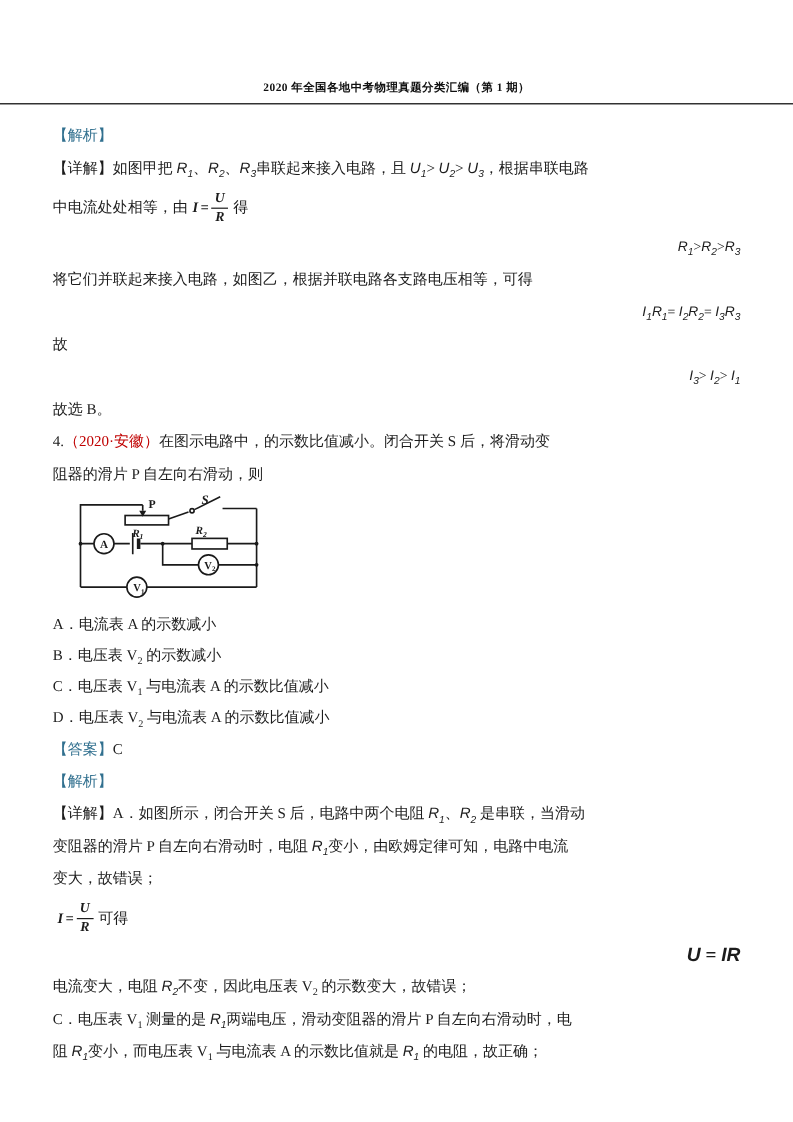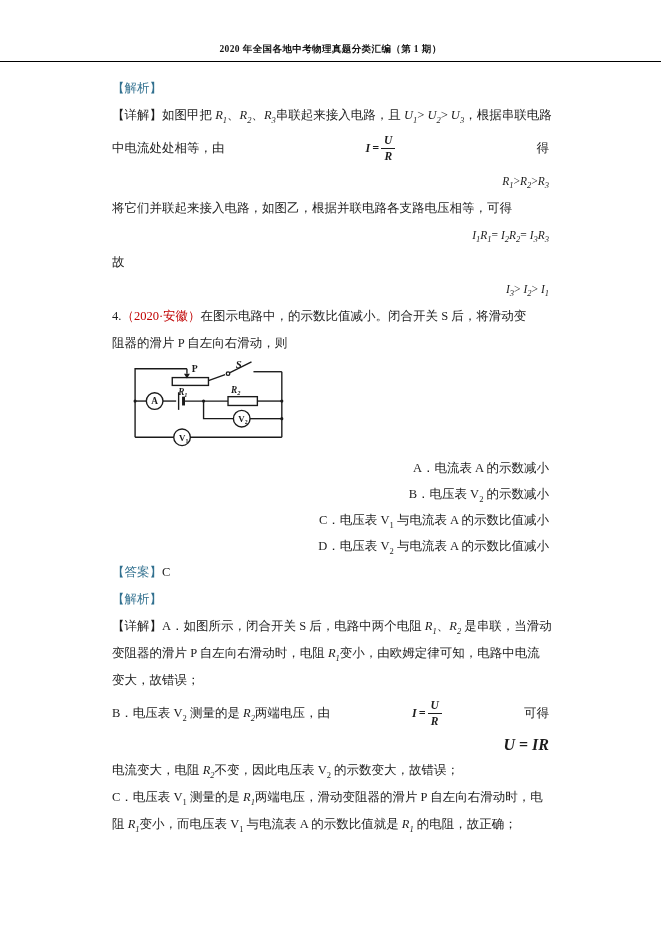--- a/index.html
+++ b/index.html
@@ -2,45 +2,45 @@
 <html style="--teal: #31708f; --red: #c00000;"><head>
 <meta charset="utf-8">
 <style>
   html,body{margin:0;padding:0;background:#ffffff;}
   body{
     width:661px;height:935px;overflow:hidden;
     font-family:"Liberation Serif","DejaVu Serif",serif;
     color:#1c1c1c;
   }
   .page{position:relative;width:661px;height:935px;background:#fff;}
-  .content{padding:0 112px;}
+  .content{padding:0 44px;}
   
-  .hdr{padding-top:43px;text-align:center;}
+  .hdr{padding-top:68px;text-align:center;}
   .hdr-title{font-size:9.5px;font-weight:bold;letter-spacing:.4px;line-height:13px;color:#111;}
   .hdr-rule{margin:5px -8px 0 -9px;border-bottom:1.6px solid #000;height:0;}
   
   .doc{margin-top:13px;}
   .line{font-size:12.5px;line-height:27px;white-space:nowrap;}
   .line sub,.opt sub{font-size:8.5px;line-height:0;}
-  i.v{font-style:italic;font-family:Liberation Serif, serif;}
+  i.v{font-style:italic;font-family:Liberation Sans, sans-serif;}
   .teal{color:var(--teal,#31708f);}
   .red{color:var(--red,#c00000);}
   .ctr{text-align:right;font-size:11.5px;}
   .beq{font-weight:bold;font-size:16px;line-height:24px;}
-  .tall{display:flex;align-items:center;height:39px;justify-content:space-between;}
+  .tall{display:flex;align-items:center;height:39px;}
   .fwrap{display:inline-flex;align-items:center;margin:0 4px;font-weight:bold;font-style:italic;font-size:12px;}
   .fwrap .feq{margin:0 2px;}
   .frac{display:inline-flex;flex-direction:column;align-items:center;font-size:11.5px;line-height:1.15;}
   .frac .num{border-bottom:1.3px solid #1c1c1c;padding:0 3px 0.5px;}
   .frac .den{padding-top:0.5px;}
   
   .fig{margin:2px 0 6px 1px;height:90px;}
   .fig svg text{font-family:"Liberation Serif","DejaVu Serif",serif;fill:#1a1a1a;}
   
-  .opt{font-size:12.5px;line-height:26px;white-space:nowrap;text-align:right;}
+  .opt{font-size:12.5px;line-height:26px;white-space:nowrap;}
 </style>
 </head>
 <body>
 
 <div class="page">
   <div class="hdr">
     <div class="hdr-title">2020 年全国各地中考物理真题分类汇编（第 1 期）</div>
     <div class="hdr-rule"></div>
   </div>
 
@@ -60,20 +60,21 @@
         </span>
       </span>
       <span>得</span>
     </div>
 
     <div class="line ctr"><i class="v">R<sub>1</sub></i>&gt;<i class="v">R<sub>2</sub></i>&gt;<i class="v">R<sub>3</sub></i></div>
     <div class="line">将它们并联起来接入电路，如图乙，根据并联电路各支路电压相等，可得</div>
     <div class="line ctr"><i class="v">I<sub>1</sub>R<sub>1</sub></i>= <i class="v">I<sub>2</sub>R<sub>2</sub></i>= <i class="v">I<sub>3</sub>R<sub>3</sub></i></div>
     <div class="line">故</div>
     <div class="line ctr"><i class="v">I<sub>3</sub></i>&gt; <i class="v">I<sub>2</sub></i>&gt; <i class="v">I<sub>1</sub></i></div>
+    <div class="line">故选 B。</div>
 
     <div class="line">
       <span>4.</span><span class="red">（2020·安徽）</span><span>在图示电路中，的示数比值减小。闭合开关 S 后，将滑动变</span>
     </div>
     <div class="line">阻器的滑片 P 自左向右滑动，则</div>
 
     <div class="fig">
       <svg width="187" height="90" viewBox="0 0 190 92" xmlns="http://www.w3.org/2000/svg">
         <g fill="none" stroke="#1a1a1a" stroke-width="1.4">
           <polyline points="75,10 22,10 22,80"></polyline>
@@ -126,21 +127,20 @@
     <div class="line">
       <span class="teal">【答案】</span><span>C</span>
     </div>
     <div class="line teal">【解析】</div>
 
     <div class="line">【详解】A．如图所示，闭合开关 S 后，电路中两个电阻 <i class="v">R<sub>1</sub></i>、<i class="v">R<sub>2</sub></i> 是串联，当滑动</div>
     <div class="line">变阻器的滑片 P 自左向右滑动时，电阻 <i class="v">R<sub>1</sub></i>变小，由欧姆定律可知，电路中电流</div>
     <div class="line">变大，故错误；</div>
 
     <div class="line tall">
-      <span>B．电压表 V<sub>2</sub> 测量的是 <i class="v">R<sub>2</sub></i>两端电压，由</span>
       <span class="fwrap">
         <span>I</span>
         <span class="feq">=</span>
         <span class="frac">
           <span class="num">U</span>
           <span class="den">R</span>
         </span>
       </span>
       <span>可得</span>
     </div>

